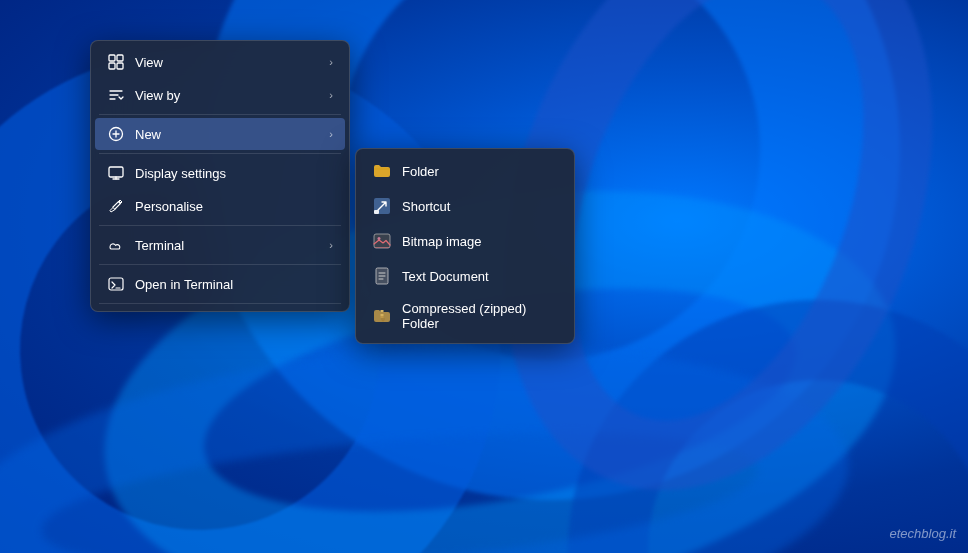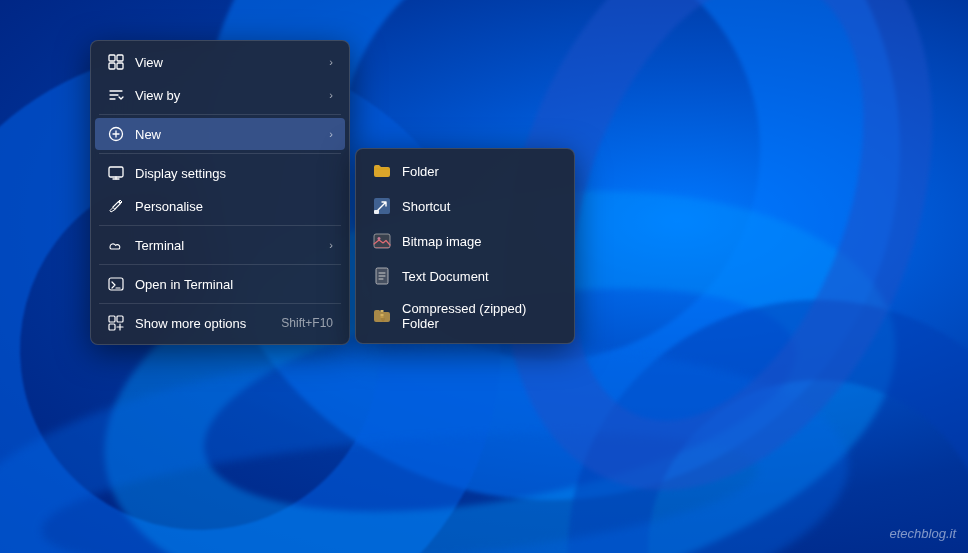--- a/index.html
+++ b/index.html
@@ -372,27 +372,14 @@
         <rect x="1" y="2" width="14" height="12" rx="2" stroke="white" stroke-width="1.2" fill="none"></rect>
         <path d="M4 6l3 3-3 3" stroke="white" stroke-width="1.2" stroke-linecap="round" stroke-linejoin="round"></path>
         <line x1="8" y1="12" x2="12" y2="12" stroke="white" stroke-width="1.2" stroke-linecap="round"></line>
       </svg>
     </span>
     <span class="item-label">Open in Terminal</span>
   </div>
 
   <div class="menu-divider"></div>
 
-  <div class="menu-item">
-    <span class="item-icon">
-      <svg width="16" height="16" viewBox="0 0 16 16" fill="none">
-        <rect x="1" y="1" width="6" height="6" rx="1" stroke="white" stroke-width="1.2" fill="none"></rect>
-        <rect x="9" y="1" width="6" height="6" rx="1" stroke="white" stroke-width="1.2" fill="none"></rect>
-        <rect x="1" y="9" width="6" height="6" rx="1" stroke="white" stroke-width="1.2" fill="none"></rect>
-        <line x1="9" y1="12" x2="15" y2="12" stroke="white" stroke-width="1.2" stroke-linecap="round"></line>
-        <line x1="12" y1="9" x2="12" y2="15" stroke="white" stroke-width="1.2" stroke-linecap="round"></line>
-      </svg>
-    </span>
-    <span class="item-label">Show more options</span>
-    <span class="item-shortcut">Shift+F10</span>
-  </div>
 
 </div>
 
 </body></html>

